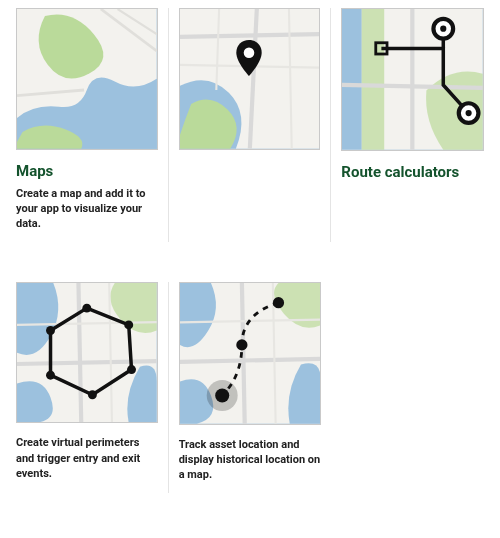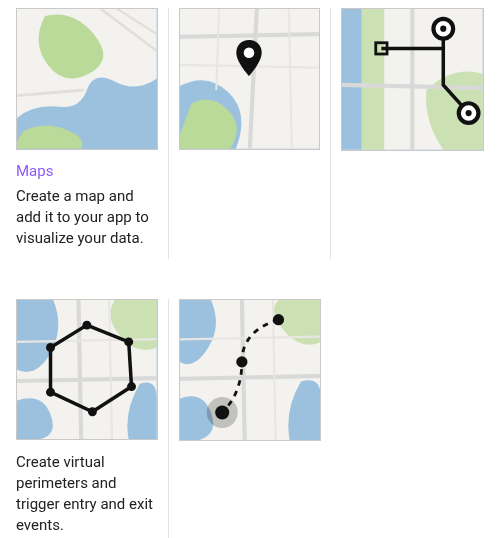--- a/index.html
+++ b/index.html
@@ -27,28 +27,29 @@
     aspect-ratio: 1/1;
     border: 1px solid #c9c9c9;
     margin-bottom: 12px;
     position: relative;
     overflow: hidden;
     background: #a8c8e0;
   }
   .thumb svg { position:absolute; inset:0; width:100%; height:100%; display:block; }
   .title {
     font-size: 15px;
-    font-weight: 400;
-    color: #8b5cf6;
+    font-weight: 700;
+    color: #14532d;
     margin-bottom: 6px;
   }
   .desc {
-    font-size: 15px;
+    font-size: 11px;
     line-height: 1.4;
     color: #222;
+    font-weight: bold;
   }
   .pin {
     position:absolute;
     left:50%; top:48%;
     transform: translate(-50%,-100%);
   }
   .pin svg { width:26px; height:36px; position:static; }
 </style>
 </head>
 <body>
@@ -106,20 +107,21 @@
         <rect x="24" y="24" width="8" height="8" fill="none" stroke="#111" stroke-width="2"></rect>
 
         <circle cx="72" cy="14" r="7" fill="#fff" stroke="#111" stroke-width="3"></circle>
         <circle cx="72" cy="14" r="2.2" fill="#111"></circle>
         <line x1="72" y1="21" x2="72" y2="28" stroke="#111" stroke-width="2.5"></line>
 
         <circle cx="90" cy="74" r="7" fill="#fff" stroke="#111" stroke-width="3"></circle>
         <circle cx="90" cy="74" r="2.2" fill="#111"></circle>
       </svg>
     </div>
+    <div class="title">Route calculators</div>
   </div>
 
   <div class="card">
     <div class="thumb">
       <svg viewBox="0 0 100 100">
         <rect width="100" height="100" fill="#f3f2ee"></rect>
         <path d="M0,0 H26 Q34,20 24,38 Q14,56 0,50 Z" fill="#9cc1de"></path>
         <path d="M0,72 Q18,66 24,82 Q30,98 14,100 H0 Z" fill="#9cc1de"></path>
         <path d="M70,0 H100 V34 Q86,40 74,26 Q62,12 70,0 Z" fill="#bada9a" opacity="0.7"></path>
         <path d="M88,60 Q100,56 100,70 V100 H80 Q76,80 88,60 Z" fill="#9cc1de"></path>
@@ -154,15 +156,16 @@
         <line x1="66" y1="0" x2="68" y2="100" stroke="#e7e6e2" stroke-width="1.5"></line>
 
         <path d="M70,14 Q44,22 44,44 Q44,66 30,80" fill="none" stroke="#111" stroke-width="2" stroke-dasharray="4 4"></path>
         <circle cx="70" cy="14" r="4" fill="#111"></circle>
         <circle cx="44" cy="44" r="4" fill="#111"></circle>
 
         <circle cx="30" cy="80" r="11" fill="#111" opacity="0.22"></circle>
         <circle cx="30" cy="80" r="5" fill="#111"></circle>
       </svg>
     </div>
+    <div class="desc">Track asset location and display historical location on a map.</div>
   </div>
 
 </div>
 
 </body></html>

